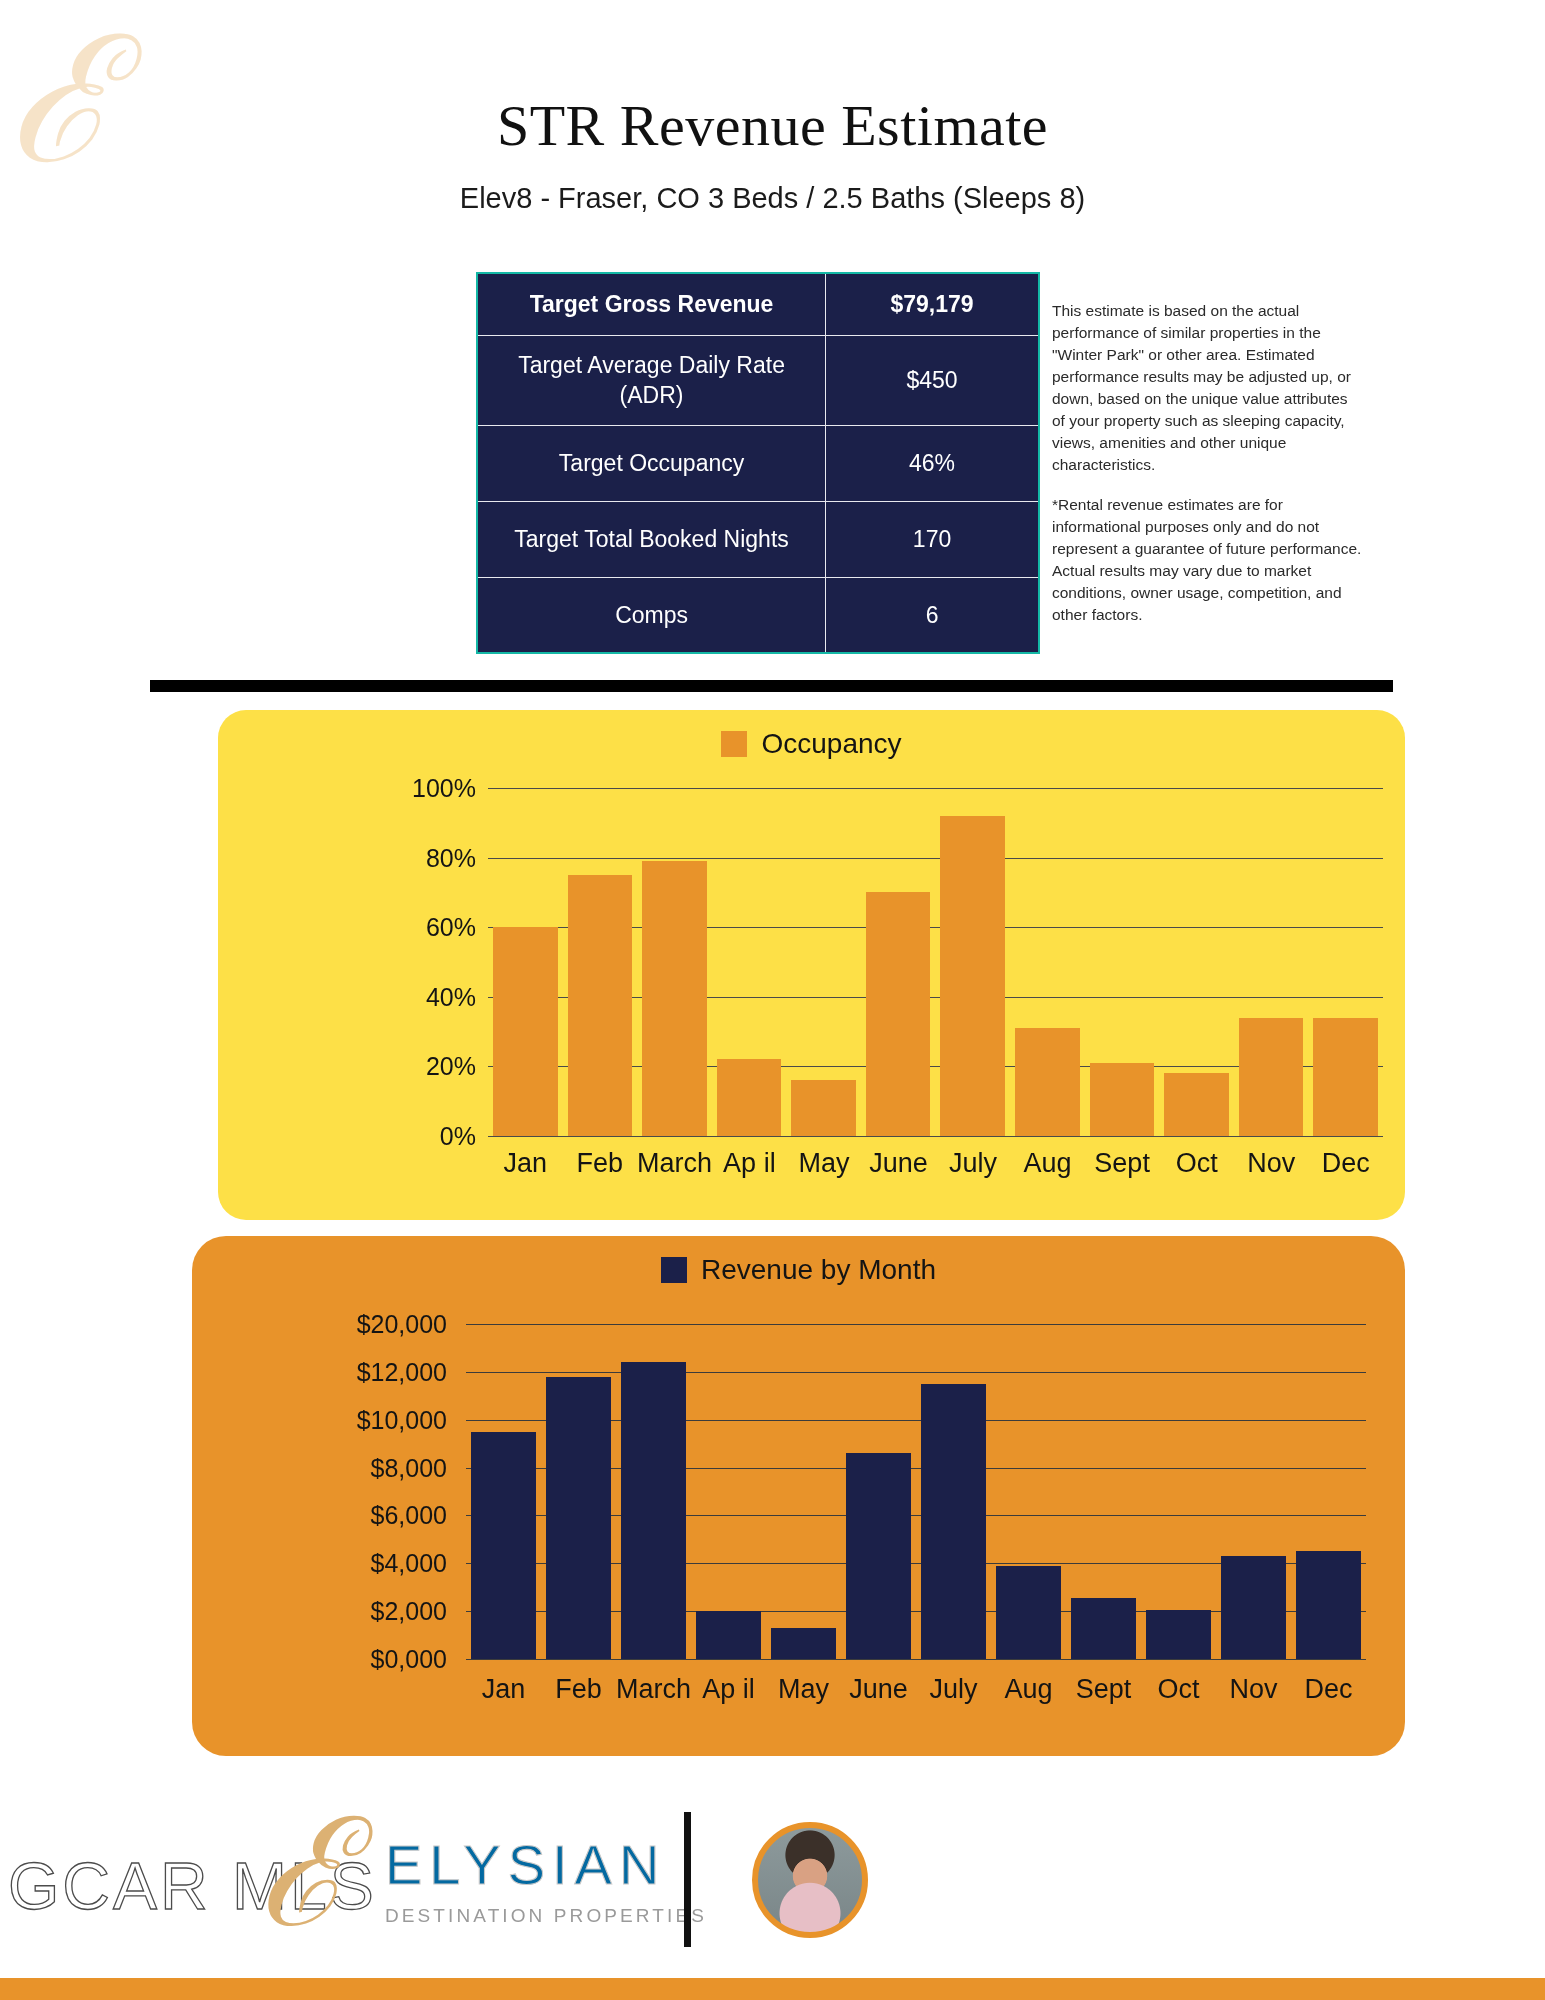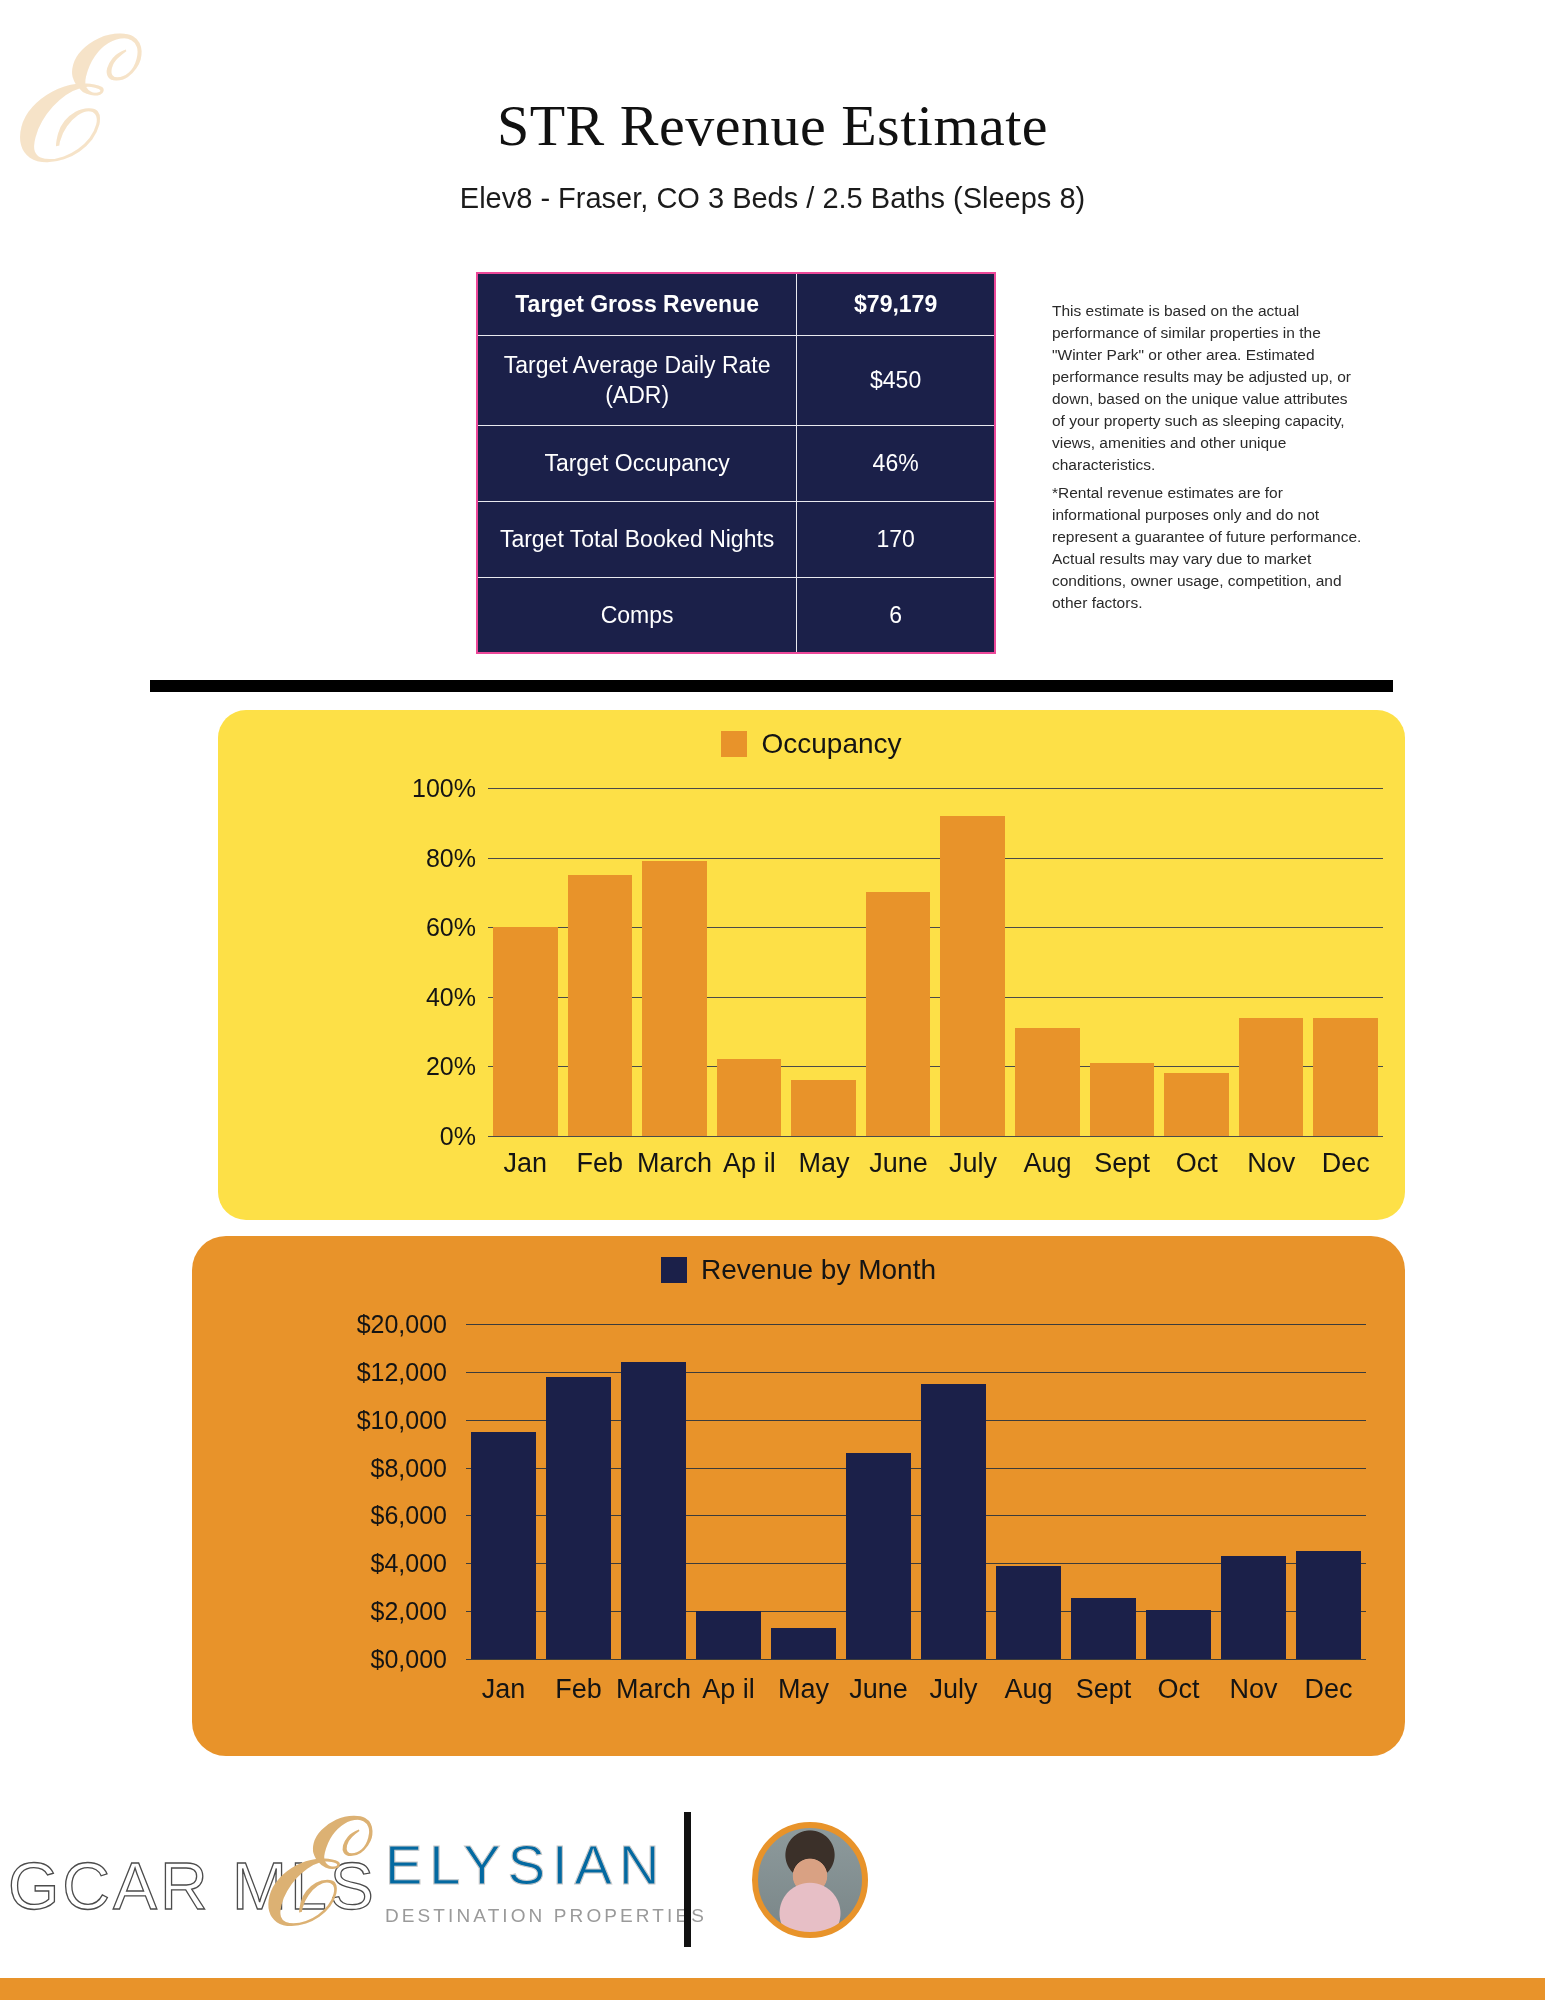--- a/index.html
+++ b/index.html
@@ -40,23 +40,23 @@
     top: 182px; left: 0; right: 0;
     text-align: center;
     font-size: 29px;
     color: #1b1b1b;
   }
 
   
   .stats-table {
     position: absolute;
     left: 476px; top: 272px;
-    width: 520px;
+    width: 564px;
     border-collapse: collapse;
-    border: 2px solid #ec4899;
+    border: 2px solid #14b8a6;
     background: #1b2049;
   }
   .stats-table td {
     border: 1.5px solid #e9e9ef;
     color: #ffffff;
     text-align: center;
     font-size: 23px;
     padding: 12px 8px;
     line-height: 1.32;
   }
@@ -71,21 +71,21 @@
 
   
   .disclaimer {
     position: absolute;
     left: 1052px; top: 300px;
     width: 310px;
     font-size: 15.5px;
     line-height: 1.42;
     color: #2a2a2a;
   }
-  .disclaimer p + p { margin-top: 6px; }
+  .disclaimer p + p { margin-top: 18px; }
 
   
   .divider-bar {
     position: absolute;
     left: 150px; top: 680px;
     width: 1243px; height: 12px;
     background: #000000;
   }
 
   

